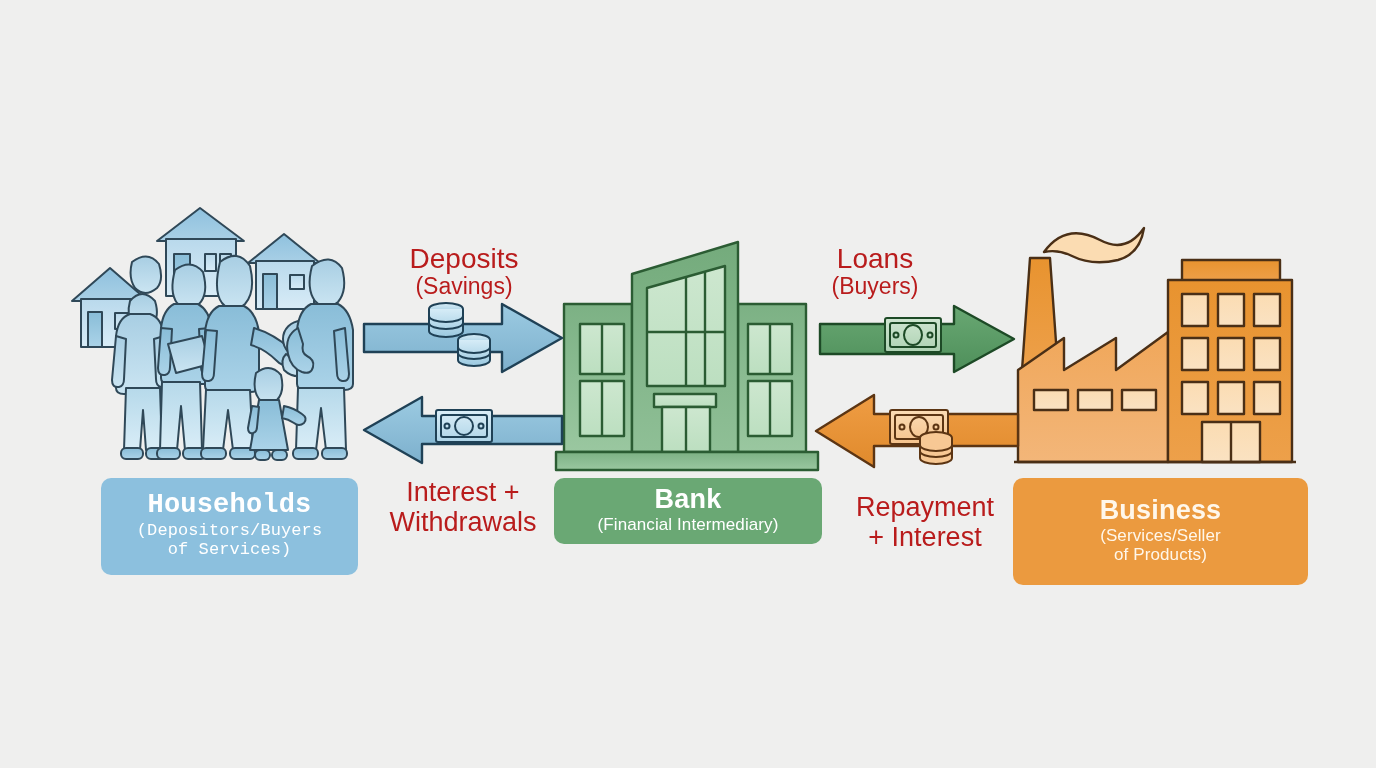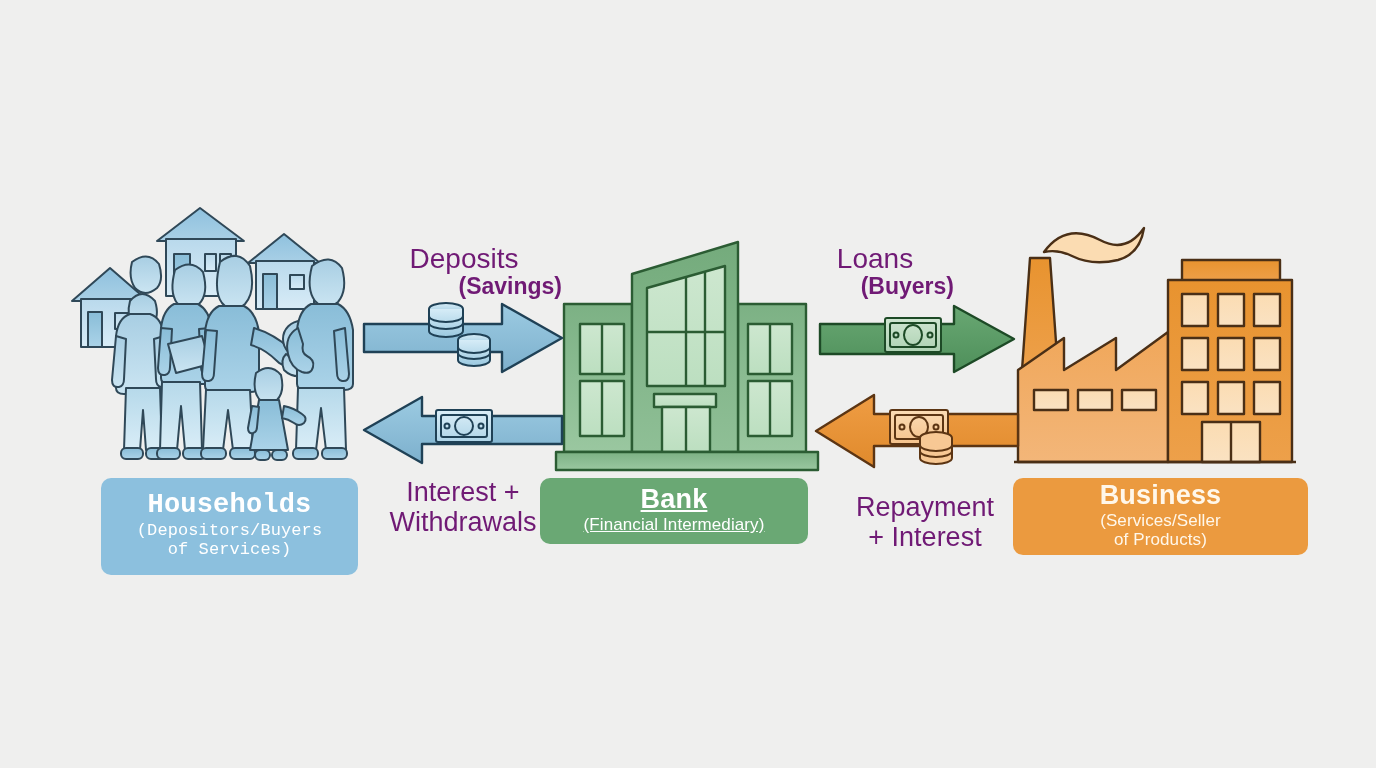--- a/index.html
+++ b/index.html
@@ -43,47 +43,45 @@
     font-size: 17px;
     font-weight: normal;
     letter-spacing: 0.1px;
   }
   #box-households {
     left: 101px; top: 478px; width: 257px; height: 97px;
     background: #8cc0de;
     font-family: Liberation Mono, monospace;
   }
   #box-bank {
-    left: 540px; top: 478px; width: 268px; height: 66px;
+    left: 554px; top: 478px; width: 268px; height: 66px;
     background: #6aa874;
-    text-decoration: underline;
   }
   #box-business {
-    left: 1013px; top: 478px; width: 295px; height: 77px;
+    left: 1013px; top: 478px; width: 295px; height: 107px;
     background: #eb9a3f;
     color: #fff7ea;
   }
 
   
   .flow-label {
     position: absolute;
     text-align: center;
-    color: #701a75;
+    color: #b91c1c;
     line-height: 1.12;
   }
   .flow-label .fl-main {
     font-size: 28px;
     font-weight: normal;
     display: block;
   }
   .flow-label .fl-sub {
     font-size: 23px;
-    font-weight: bold;
+    font-weight: normal;
     display: block;
-    text-align: right;
   }
   .flow-label.two-line .fl-main { font-size: 27px; }
   #label-deposits { left: 366px; top: 243px; width: 196px; }
   #label-interest { left: 360px; top: 477px; width: 206px; }
   #label-loans    { left: 796px; top: 243px; width: 158px; }
   #label-repay    { left: 822px; top: 492px; width: 206px; }
 
   
   .illus {
     position: absolute;

